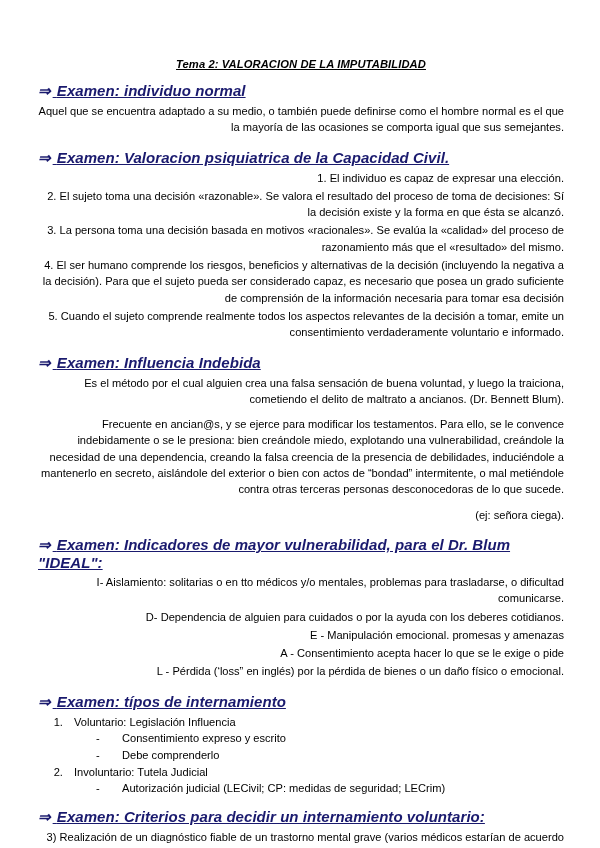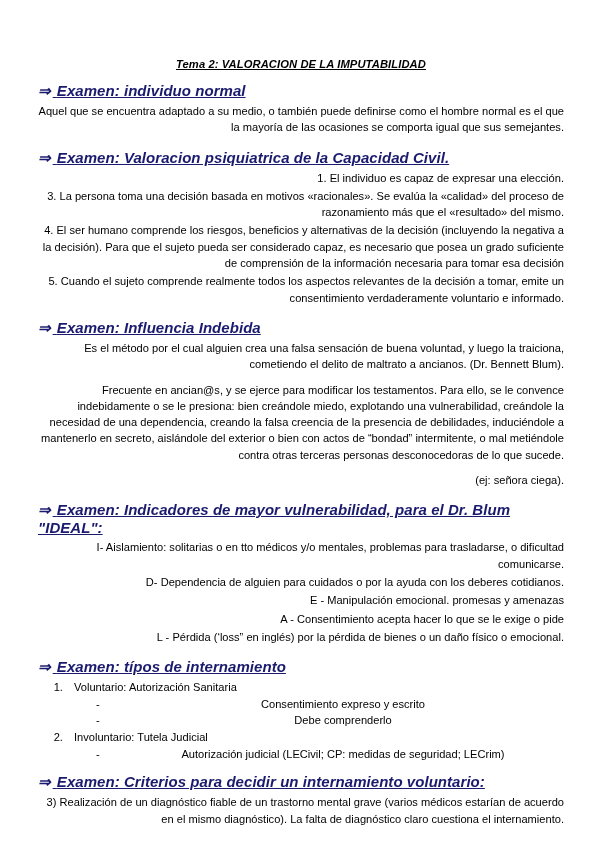--- a/index.html
+++ b/index.html
@@ -63,21 +63,20 @@
   .numbered > li {
     font-size: 11.1px;
     line-height: 1.5;
     margin-bottom: 0;
     padding-left: 8px;
   }
   .dash-list {
     margin: 0 0 0 50px;
     padding: 0;
     list-style: none;
-    text-align: center;
   }
   .dash-list > li {
     font-size: 11.1px;
     line-height: 1.5;
     position: relative;
     padding-left: 26px;
   }
   .dash-list > li::before {
     content: "-";
     position: absolute;
@@ -98,20 +97,21 @@
   </div>
   <p class="body">Aquel que se encuentra adaptado a su medio, o también puede definirse como el hombre normal es el que la mayoría de las ocasiones se comporta igual que sus semejantes.</p>
 
   <div class="gap"></div>
 
   <div class="section-head">
     <span class="arrow">⇒</span>
     <span>Examen: Valoracion psiquiatrica de la Capacidad Civil.</span>
   </div>
   <p class="body">1. El individuo es capaz de expresar una elección.</p>
+  <p class="body">2. El sujeto toma una decisión «razonable». Se valora el resultado del proceso de toma de decisiones: Sí la decisión existe y la forma en que ésta se alcanzó.</p>
   <p class="body">3. La persona toma una decisión basada en motivos «racionales». Se evalúa la «calidad» del proceso de razonamiento más que el «resultado» del mismo.</p>
   <p class="body">4. El ser humano comprende los riesgos, beneficios y alternativas de la decisión (incluyendo la negativa a la decisión). Para que el sujeto pueda ser considerado capaz, es necesario que posea un grado suficiente de comprensión de la información necesaria para tomar esa decisión</p>
   <p class="body">5. Cuando el sujeto comprende realmente todos los aspectos relevantes de la decisión a tomar, emite un consentimiento verdaderamente voluntario e informado.</p>
 
   <div class="gap"></div>
 
   <div class="section-head">
     <span class="arrow">⇒</span>
     <span>Examen: Influencia Indebida</span>
   </div>
@@ -134,21 +134,21 @@
   <p class="body">L - Pérdida (‘loss” en inglés) por la pérdida de bienes o un daño físico o emocional.</p>
 
   <div class="gap"></div>
 
   <div class="section-head">
     <span class="arrow">⇒</span>
     <span>Examen: típos de internamiento</span>
   </div>
   <ol class="numbered" type="1">
     <li>
-      <span>Voluntario: Autorización Sanitaria</span>
+      <span>Voluntario: Legislación Influencia</span>
       <ul class="dash-list" style="margin-left:22px;">
         <li>Consentimiento expreso y escrito</li>
         <li>Debe comprenderlo</li>
       </ul>
     </li>
     <li>
       <span>Involuntario: Tutela Judicial</span>
       <ul class="dash-list" style="margin-left:22px;">
         <li>Autorización judicial (LECivil; CP: medidas de seguridad; LECrim)</li>
       </ul>

